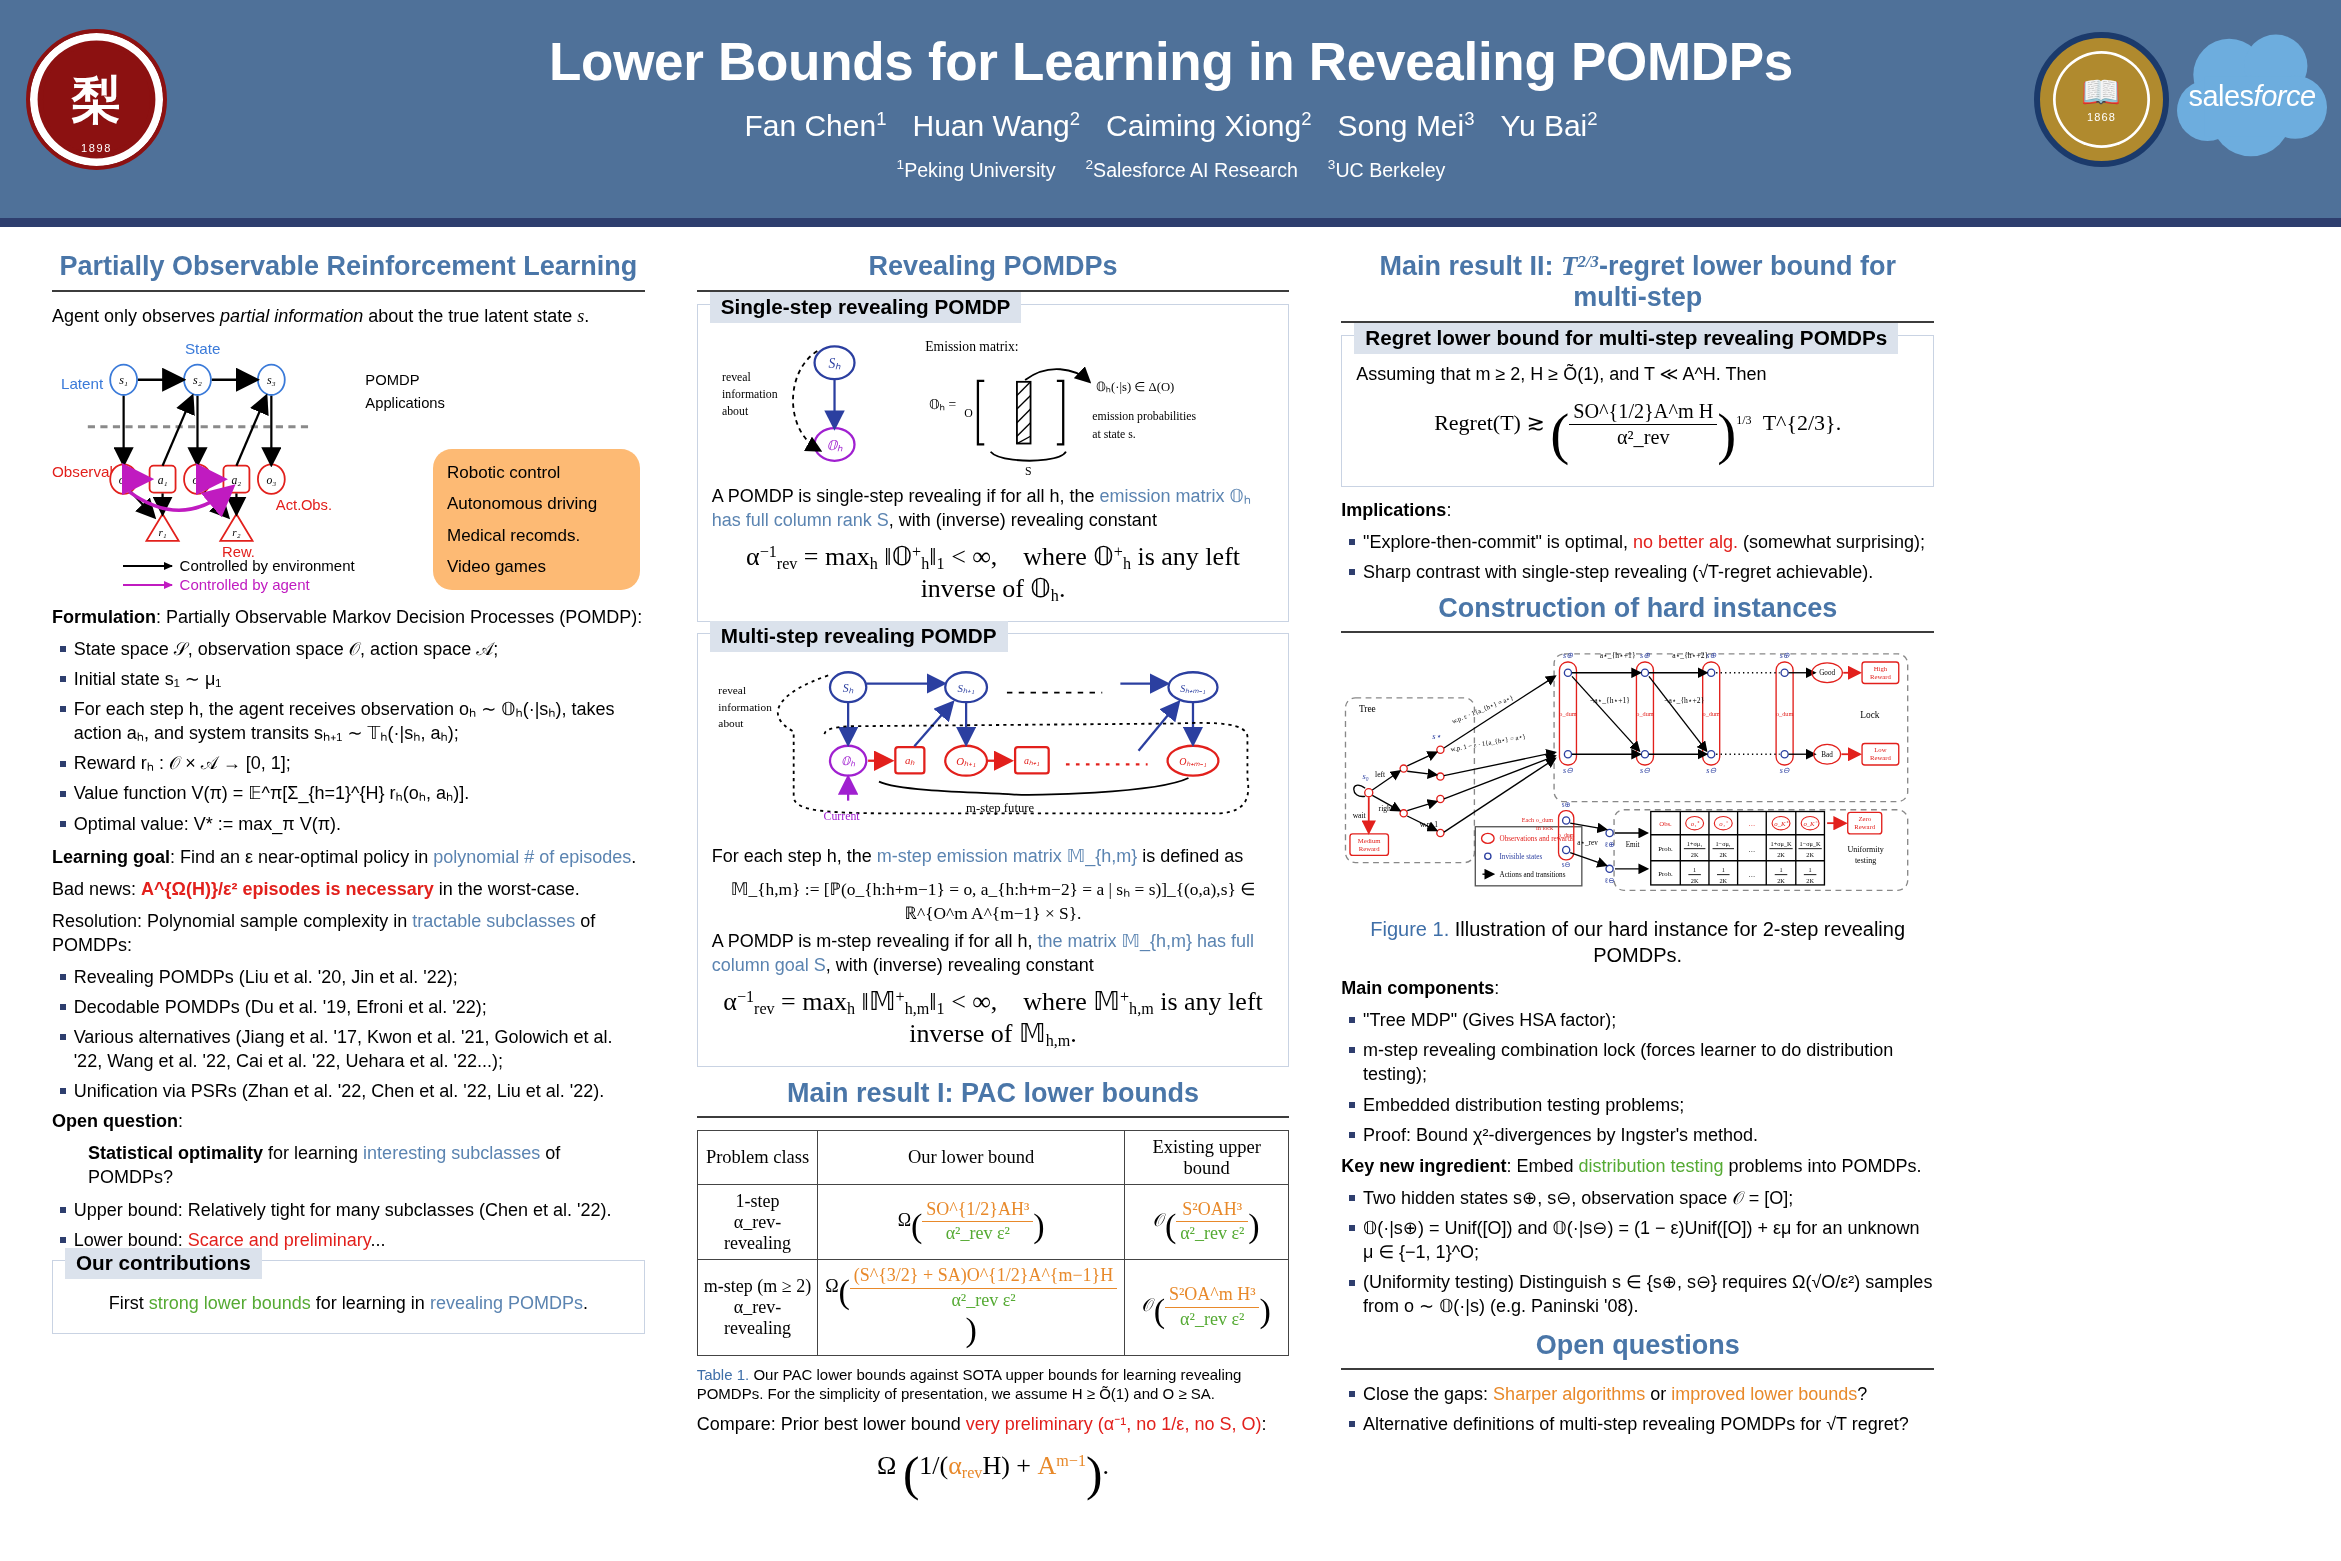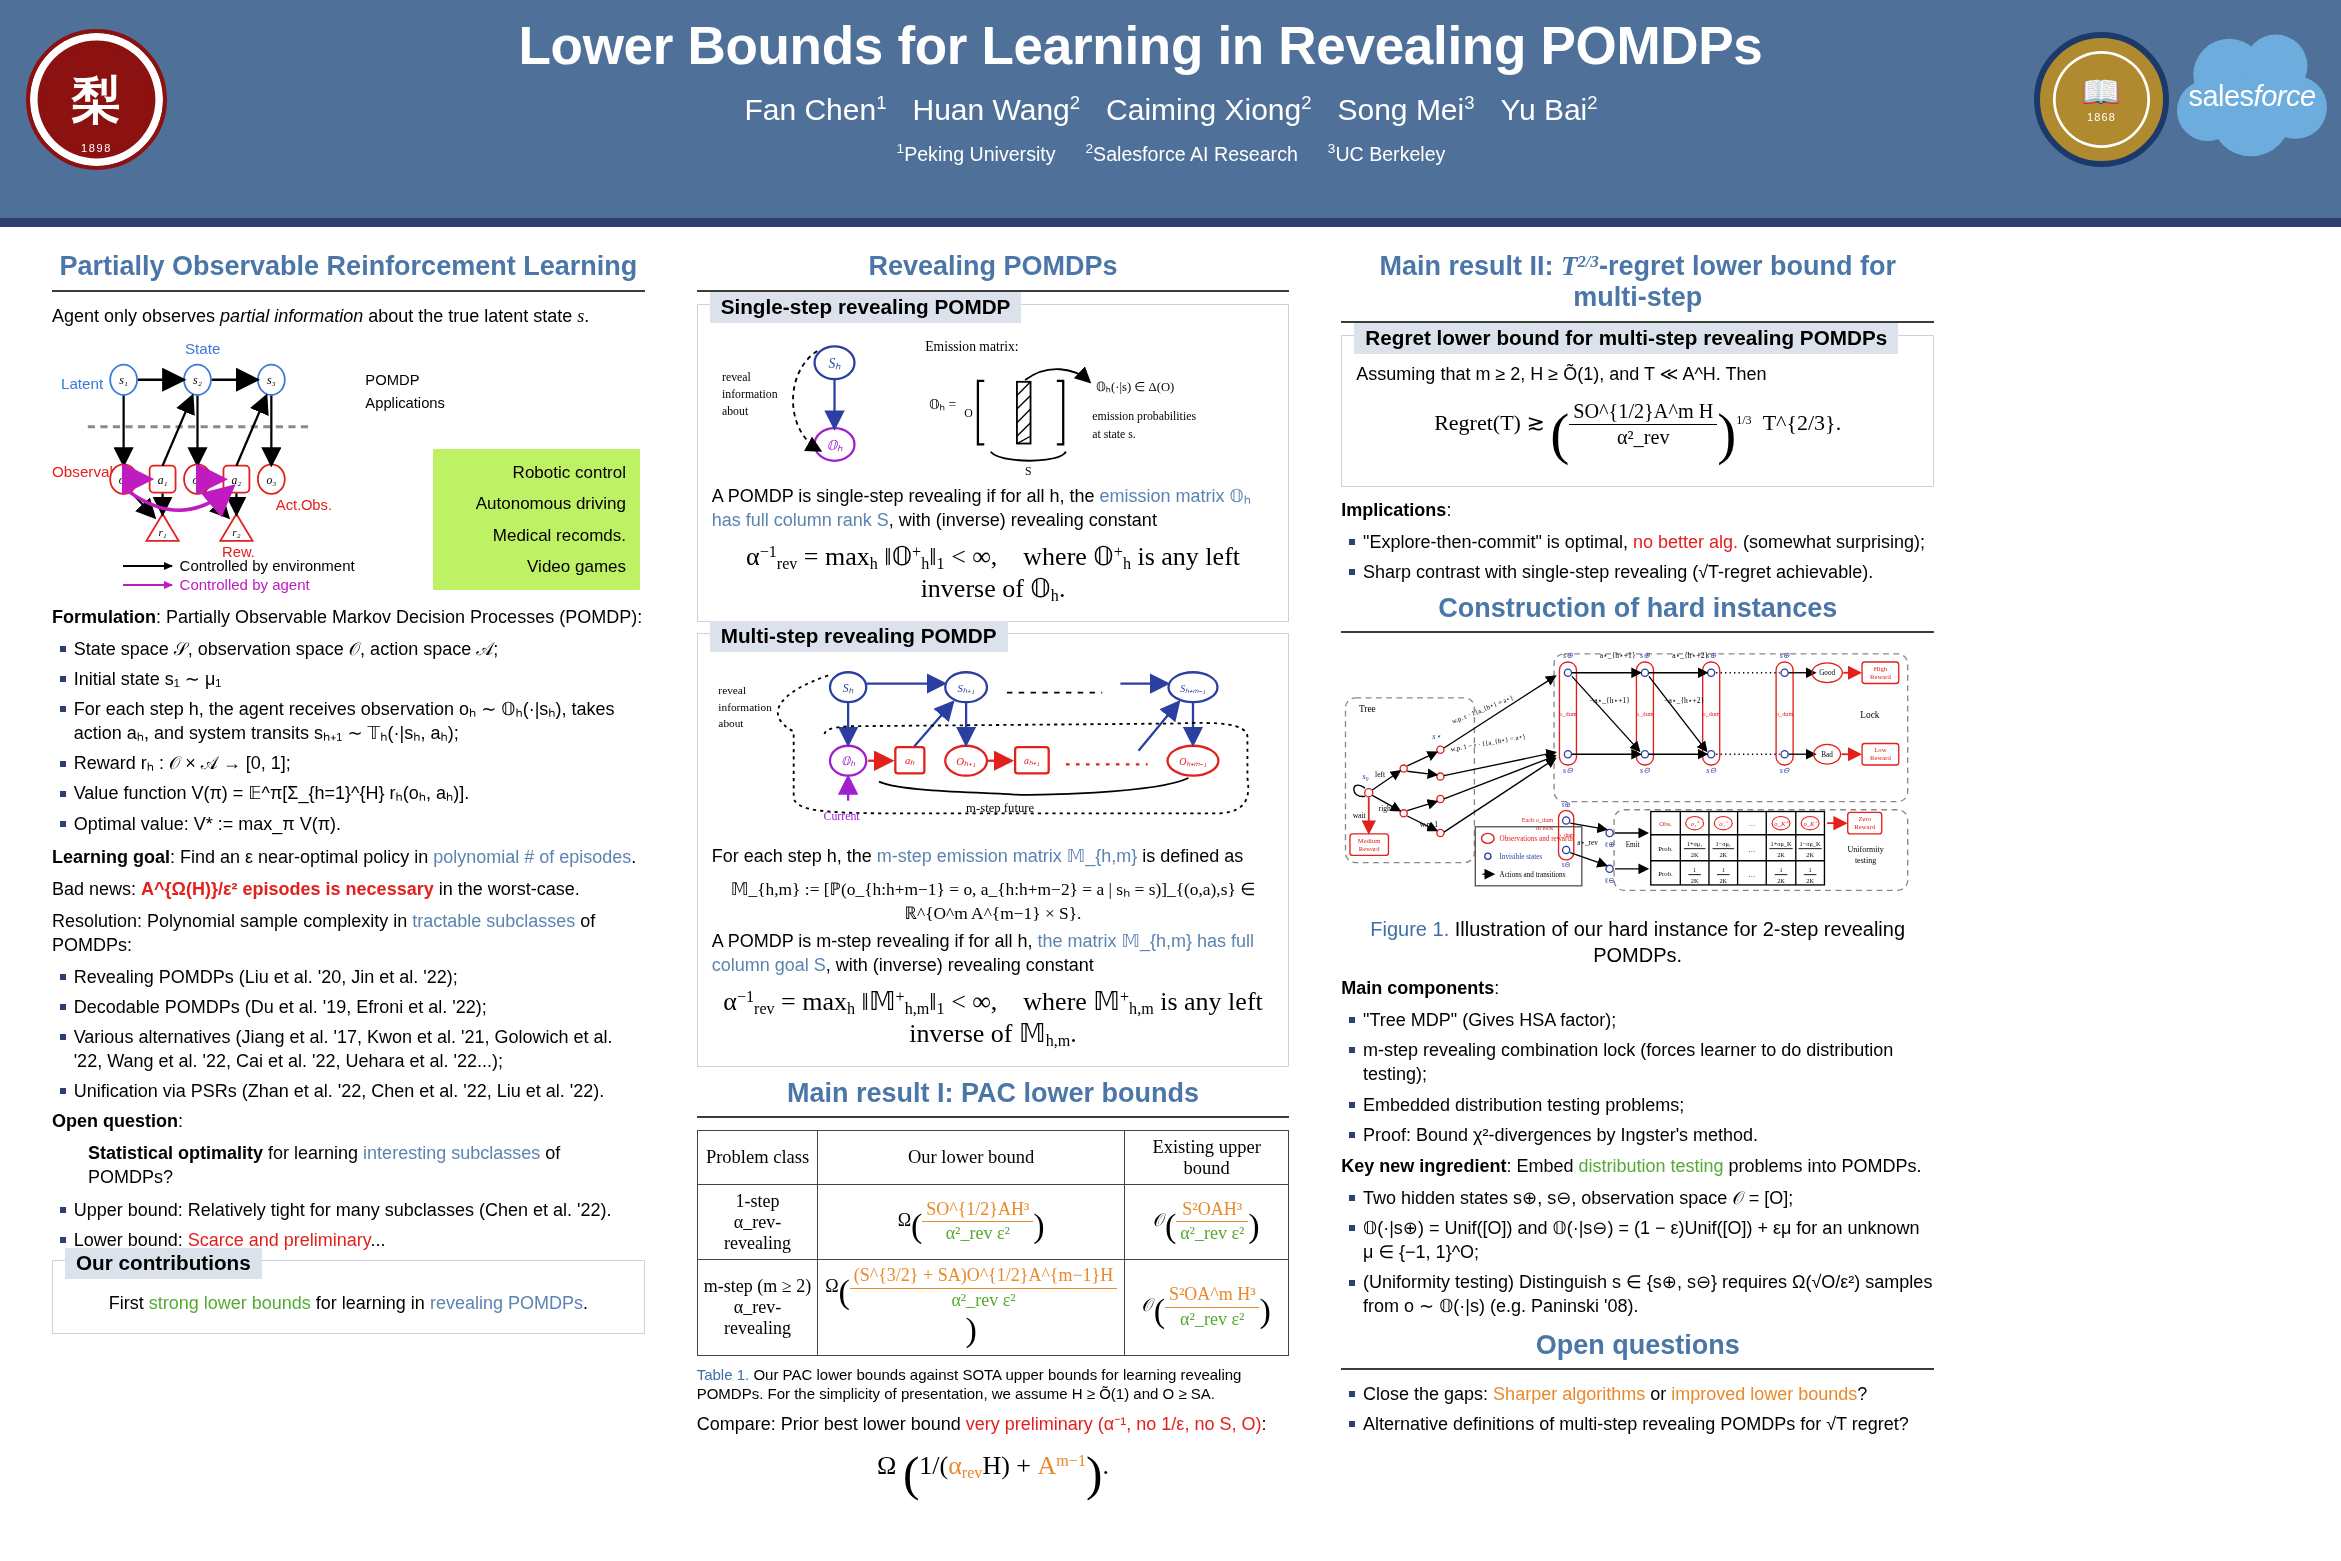--- a/index.html
+++ b/index.html
@@ -16,21 +16,21 @@
     position: relative;
     width: 2342px;
     height: 227px;
     background: #4f7199;
     border-bottom: 9.8px solid #2e3e6e;
   }
   .header-inner {
     position: absolute; inset: 0;
     display: flex; align-items: flex-start; justify-content: center;
   }
-  .title-block { padding-top: 18px; width: 1305px; }
+  .title-block { text-align: center; padding-top: 34px; width: 1305px; }
   .poster-title {
     color: #ffffff;
     font-size: 53px;
     font-weight: bold;
     letter-spacing: -0.3px;
     line-height: 1.05;
   }
   .authors {
     color: #ffffff;
     font-size: 30px;
@@ -189,22 +189,22 @@
   .legend-row { display: flex; align-items: center; gap: 7.6px; font-size: 15px; margin-top: 2.2px; }
   .legend-arrow { width: 49px; height: 0; border-top: 2.7px solid #000; position: relative; }
   .legend-arrow:after {
     content:""; position:absolute; right:-1.1px; top:-4.9px;
     border-left: 9.2px solid #000; border-top: 4.9px solid transparent; border-bottom: 4.9px solid transparent;
   }
   .legend-arrow.magenta { border-top-color: #c01bc0; }
   .legend-arrow.magenta:after { border-left-color: #c01bc0; }
 
   .apps-box {
-    background: #bef264; border-radius: 1px; padding: 7.6px 14px;
-    font-size: 17px; text-align: right; line-height: 1.85;
+    background: #fdba74; border-radius: 19px; padding: 7.6px 14px;
+    font-size: 17px; text-align: left; line-height: 1.85;
   }
 </style>
 </head>
 <body>
 
 <div class="header">
 
   <div class="pku-logo">
     <div class="pku-inner">
       <span class="pku-glyph">梨</span>

